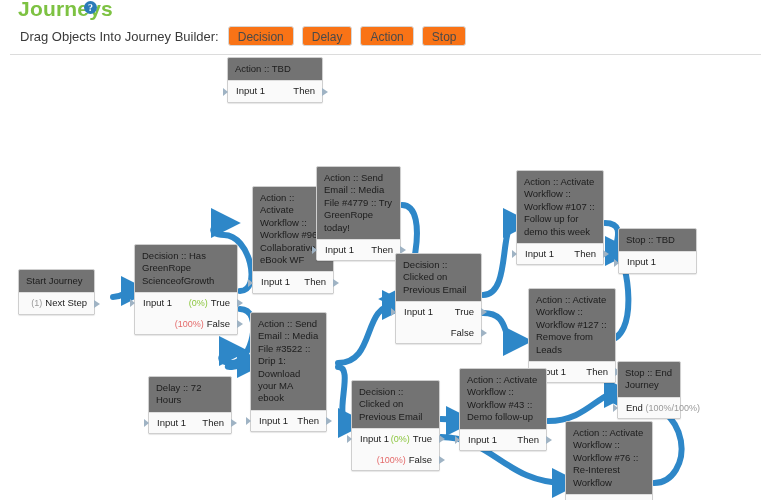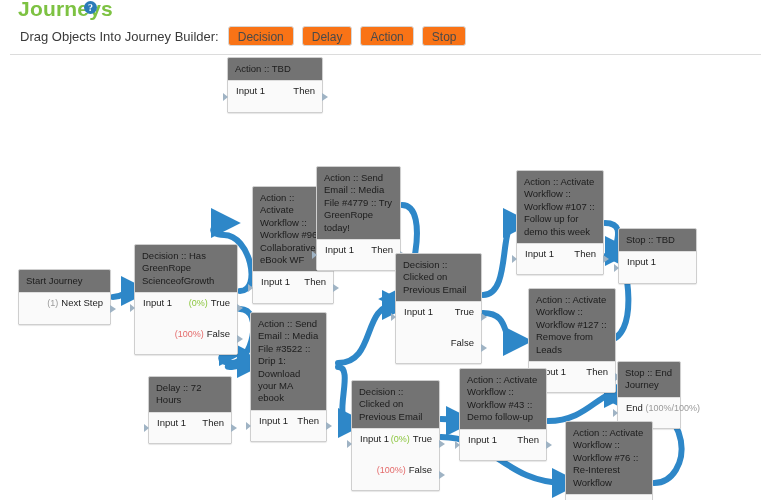--- a/index.html
+++ b/index.html
@@ -47,21 +47,21 @@
     background: #737373;
     border: 1px solid #cfcfcf;
     border-radius: 2px;
     box-shadow: 0 1px 1px rgba(0,0,0,.10);
     font-size: 9.5px; color: #1c1c1c; line-height: 12.4px;
   }
   .node-title { padding: 5px 7px 5px 7px; }
   .node-ports { background:#fafafa; border-top: 1px solid #dedede; }
   .port-row {
     display: flex; justify-content: space-between; align-items: center;
-    padding: 4px 7px 14px 8px; position: relative; min-height: 17px;
+    padding: 4px 7px 4px 8px; position: relative; min-height: 17px;
   }
   .port-row + .port-row { }
   .port-in, .port-out { white-space: nowrap; }
   .port-out { text-align: right; }
   .pct { font-size: 9px; margin-right: 3px; }
   .pct-true { color: #8cc63f; }
   .pct-false { color: #e46b6b; }
   .pct-gray { color: #9a9a9a; }
   .port-right-only { justify-content: flex-end; }
 
@@ -145,21 +145,21 @@
       <div class="node-ports">
         <div class="port-row">
           <span class="nub nub-left"></span>
           <span class="port-in">Input 1</span>
           <span class="port-out">Then</span>
           <span class="nub nub-right"></span>
         </div>
       </div>
     </div>
 
-    <div class="node" style="left:18px; top:214px; width:93px;">
+    <div class="node" style="left:18px; top:214px; width:77px;">
       <div class="node-title">Start Journey</div>
       <div class="node-ports">
         <div class="port-row port-right-only">
           <span class="pct pct-gray">(1)</span>
           <span class="port-out">Next Step</span>
           <span class="nub nub-right"></span>
         </div>
       </div>
     </div>
 

